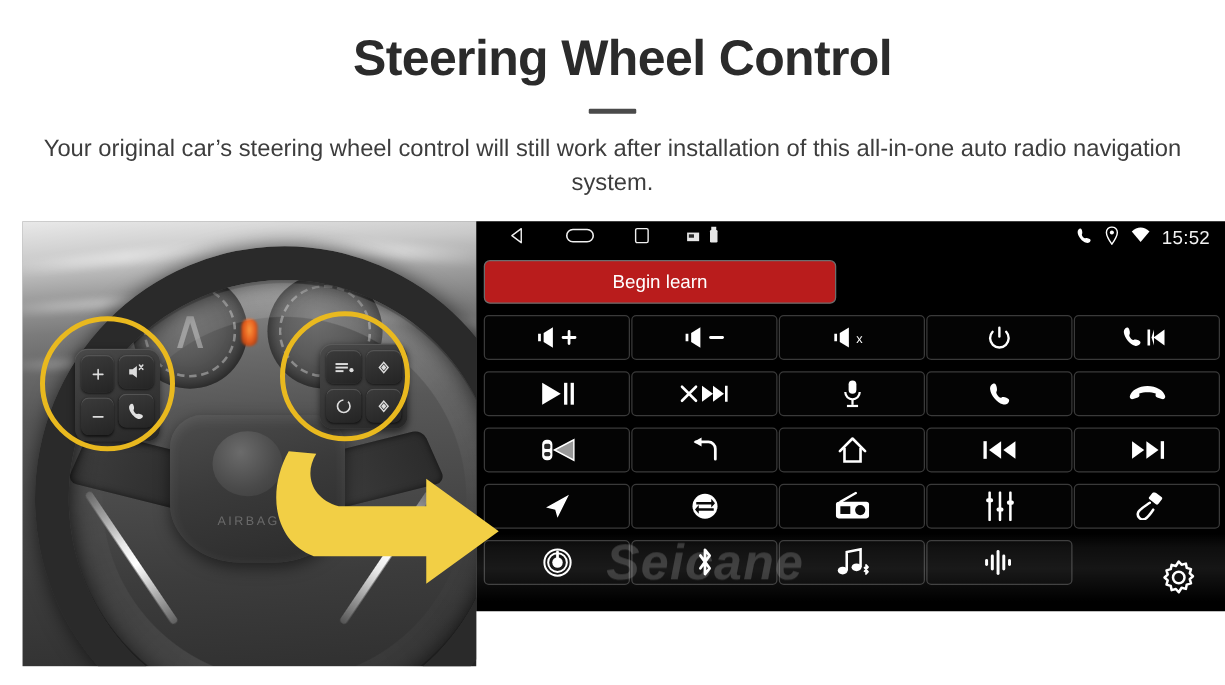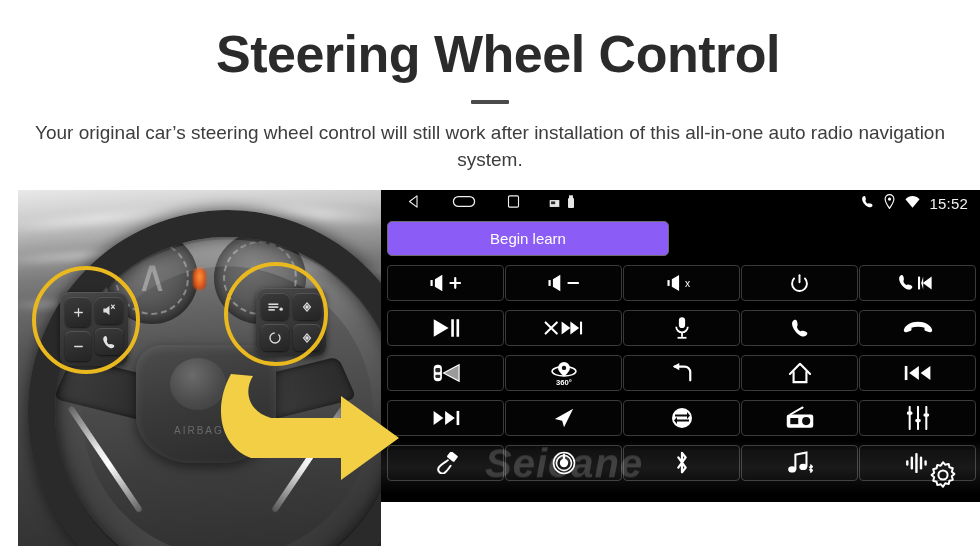--- a/index.html
+++ b/index.html
@@ -17,21 +17,21 @@
   }
 
   
   .header {
     width: 980px;
     padding-top: 26px;
     text-align: center;
     box-sizing: border-box;
   }
   .page-title {
-    font-size: 52px;
+    font-size: 40px;
     font-weight: bold;
     color: #2b2b2b;
     letter-spacing: -0.5px;
     line-height: 1.08;
     margin: 0;
     padding-left: 16px;
   }
   .title-rule {
     width: 38px;
     height: 4px;
@@ -240,21 +240,21 @@
   .sb-sys { display:flex; align-items:center; gap: 7px; margin-left: 28px;}
   .sb-right { margin-left:auto; display:flex; align-items:center; gap: 8px; }
   .sb-time { font-size: 15px; letter-spacing: .2px; }
 
   .begin-row { padding: 4px 0 6px 6px; }
   .begin-learn {
     width: 282px;
     height: 35px;
     border: 1px solid #6d6d6d;
     border-radius: 5px;
-    background: #8b5cf6;
+    background: #b91c1c;
     color: #fff;
     font-size: 15px;
     display:flex; align-items:center; justify-content:center;
     box-sizing: border-box;
     cursor: pointer;
   }
 
   .grid {
     display: grid;
     grid-template-columns: repeat(5, 117px);
@@ -535,28 +535,20 @@
         </svg>
       </div>
 
       <div class="cell">
         <svg width="36" height="22" viewBox="0 0 44 26">
           <rect x="7" y="3" width="10" height="20" rx="4.5" fill="#fff"></rect>
           <rect x="9" y="7" width="6" height="5" rx="1.5" fill="#2a2a2a"></rect>
           <rect x="9" y="15" width="6" height="4" rx="1.5" fill="#2a2a2a"></rect>
           <path d="M19 13 L38 3 L38 23 Z" fill="#9a9a9a"></path>
           <path d="M19 13 L38 3 L38 23 Z" fill="none" stroke="#fff" stroke-width="1.4"></path>
-        </svg>
-      </div>
-      <div class="cell">
-        <svg width="34" height="28" viewBox="0 0 40 32">
-          <ellipse cx="20" cy="14" rx="14" ry="5.5" fill="none" stroke="#fff" stroke-width="1.8"></ellipse>
-          <path d="M20 3a7 7 0 0 1 7 7c0 4.5-7 10-7 10s-7-5.5-7-10a7 7 0 0 1 7-7z" fill="#fff"></path>
-          <circle cx="20" cy="10" r="2.6" fill="#111"></circle>
-          <text x="20" y="30" font-size="9" font-weight="bold" text-anchor="middle" font-family="Liberation Sans, sans-serif" fill="#fff">360°</text>
         </svg>
       </div>
       <div class="cell">
         <svg width="24" height="22" viewBox="0 0 26 24">
           <path d="M22 20V11c0-3.3-2.7-6-6-6H5" stroke="#fff" stroke-width="2.4" fill="none" stroke-linecap="round"></path>
           <path d="M10 1L3 5l7 4z" fill="#fff"></path>
         </svg>
       </div>
       <div class="cell">
         <svg width="24" height="22" viewBox="0 0 26 24">

